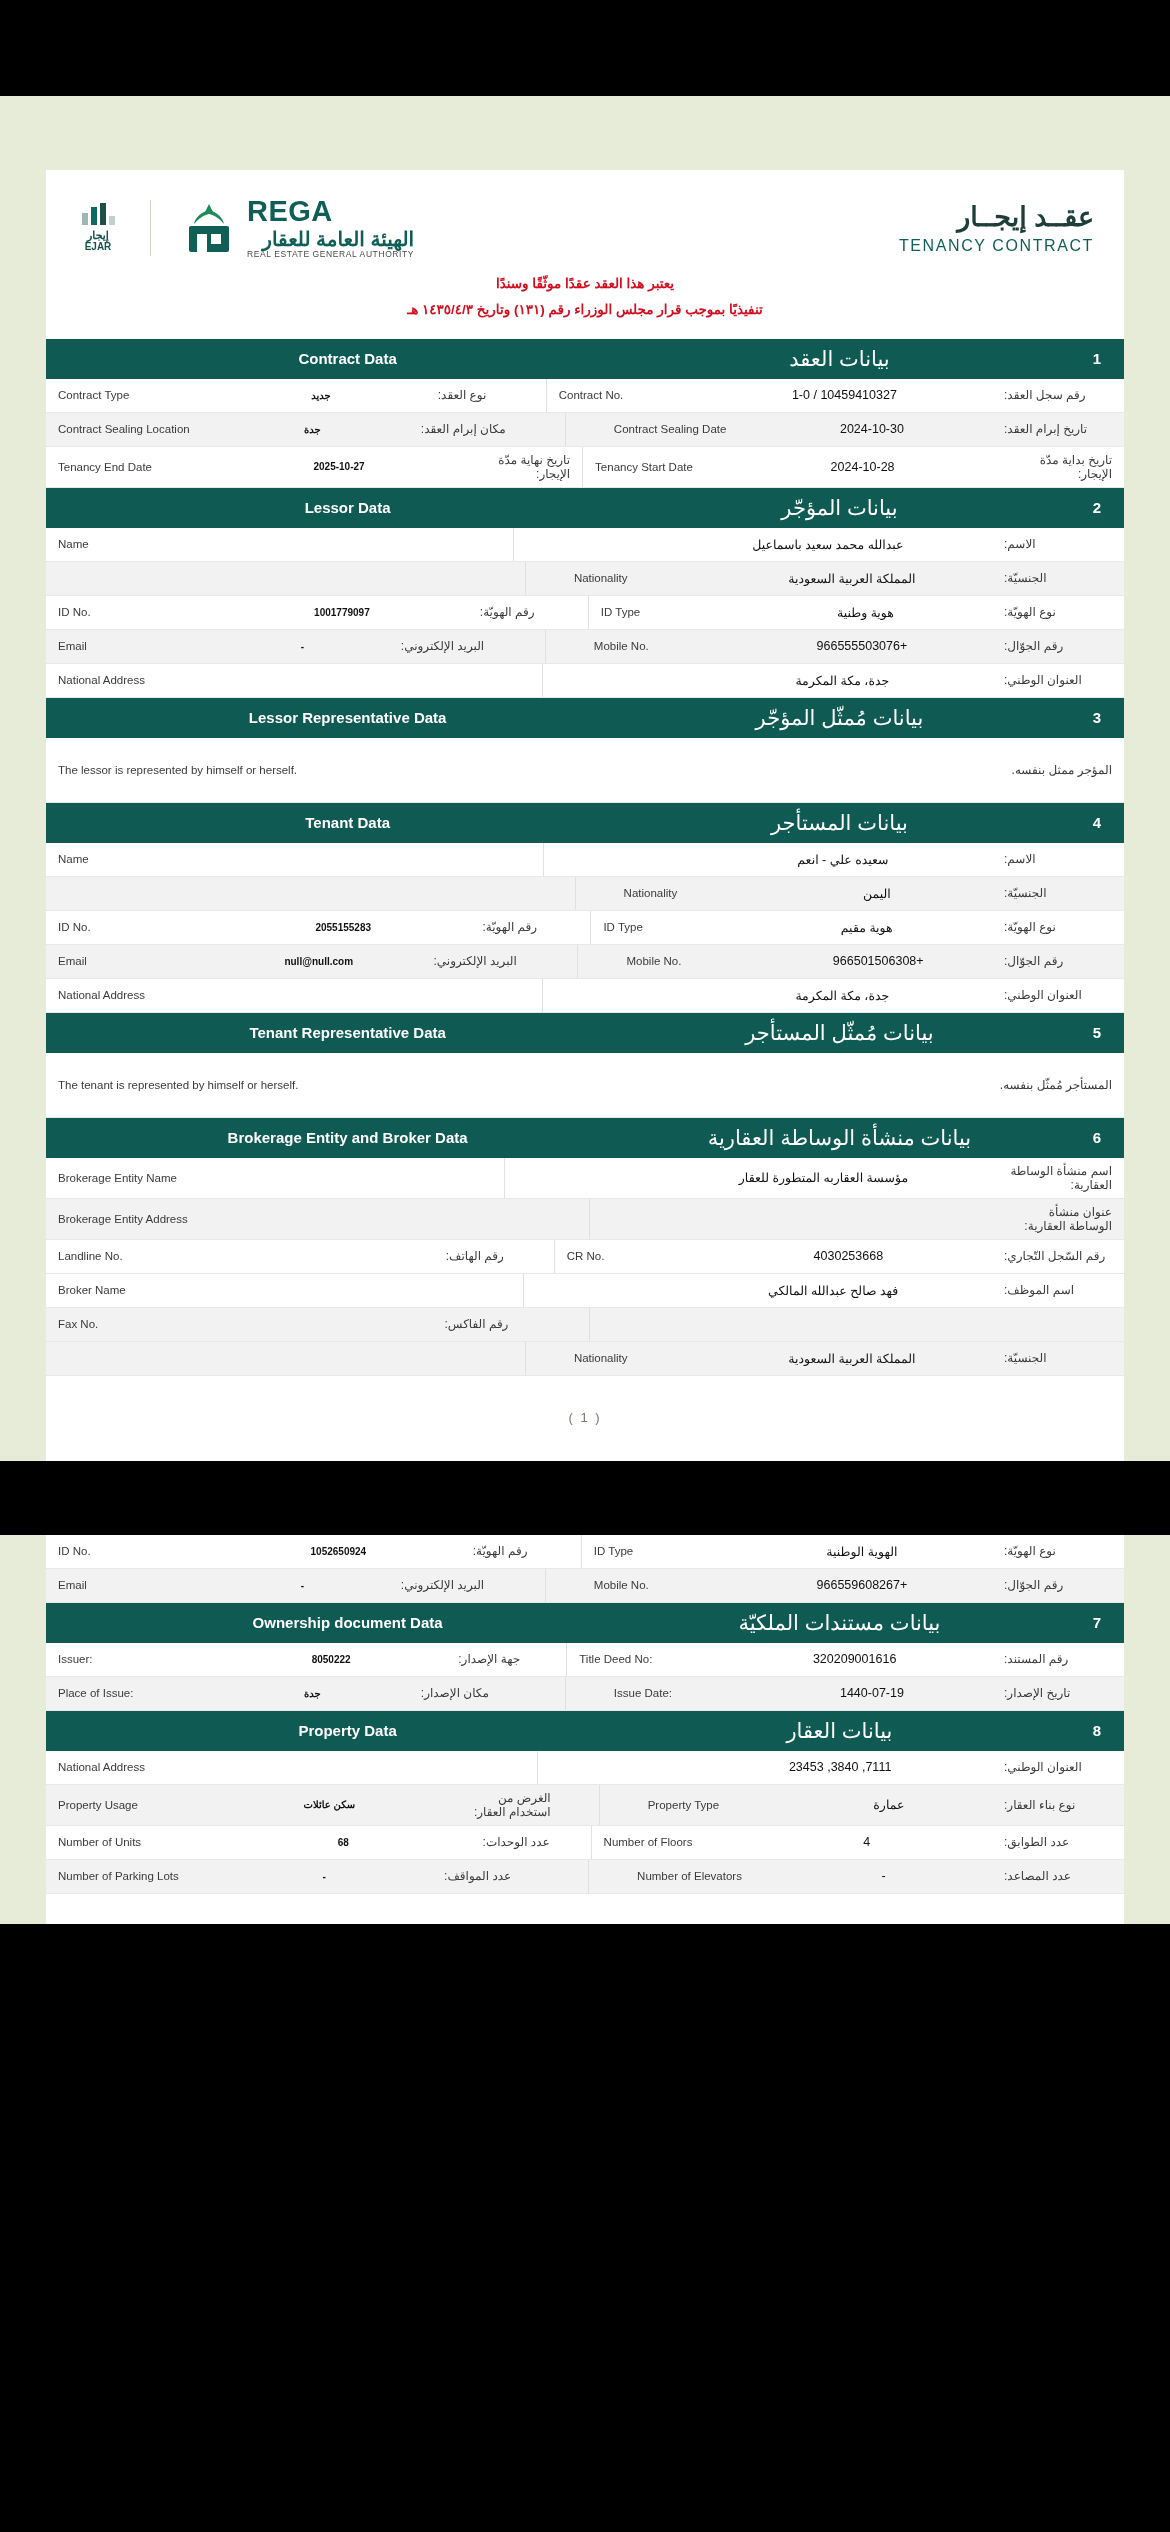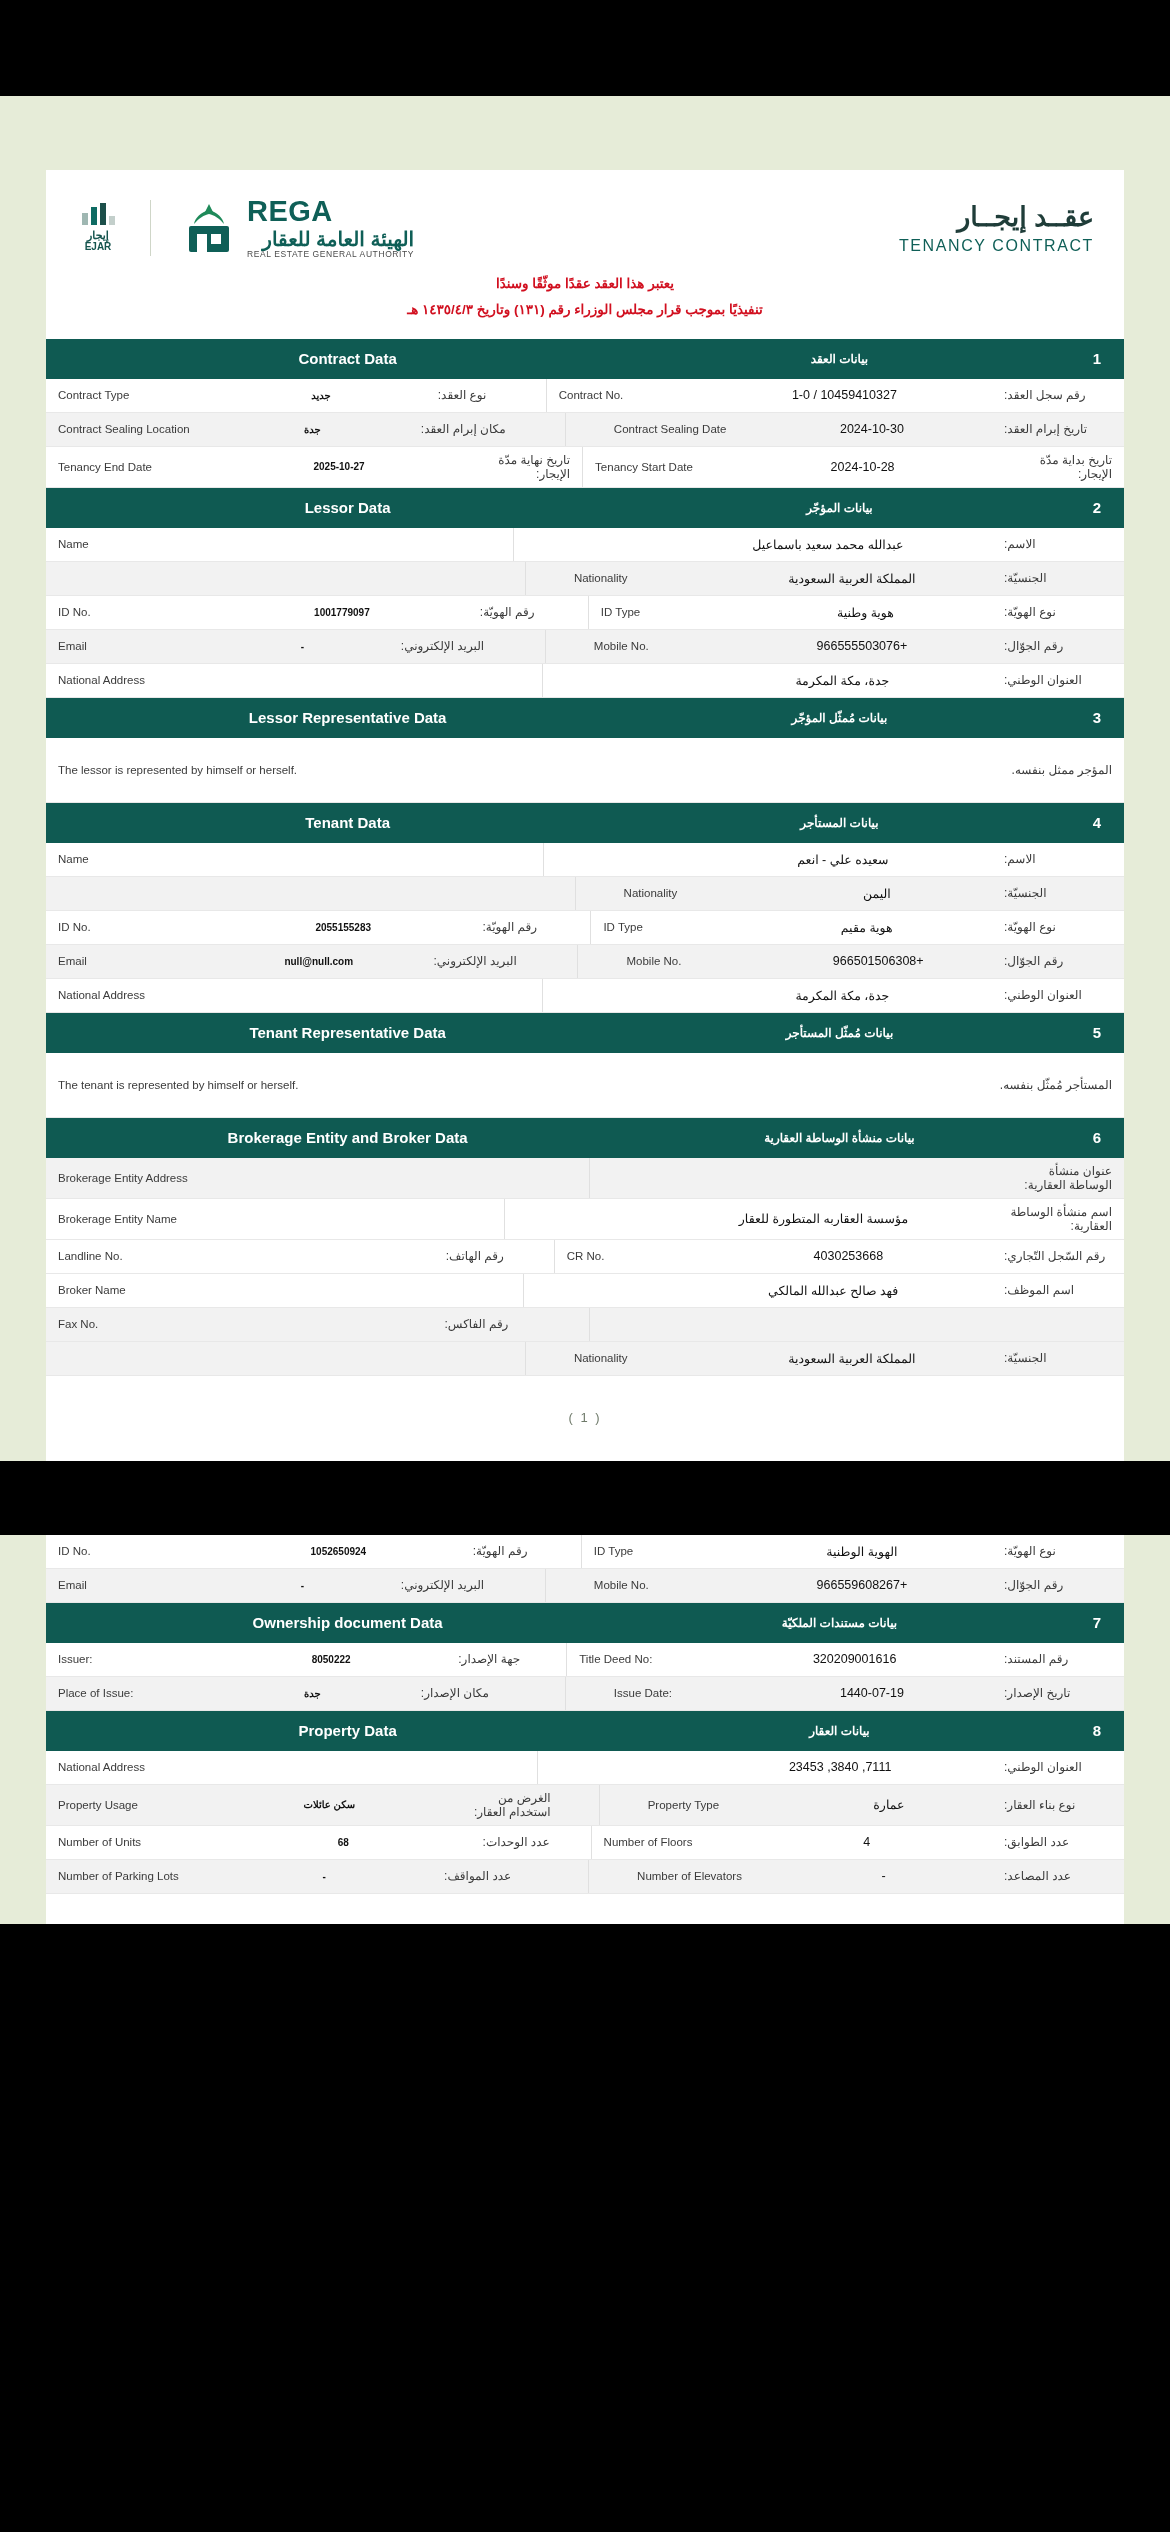--- a/index.html
+++ b/index.html
@@ -53,21 +53,21 @@
 
   .notice { text-align:center; padding:4px 30px 16px 30px; direction:rtl; }
   .notice div { color:#d10f1f; font-size:13.5px; font-weight:bold; line-height:1.9; }
 
   
   .section-bar {
     background:#0f5a52; color:#fff; display:flex; align-items:stretch;
     height:40px; margin:0 0 0 0;
   }
   .section-bar .en { flex:1 1 50%; display:flex; align-items:center; justify-content:center; font-size:15px; font-weight:bold;margin-left:40px; }
-  .section-bar .ar { flex:1 1 44%; display:flex; align-items:center; justify-content:center; font-size:12px; font-weight:bold; direction:rtl; }
+  .section-bar .ar { flex:1 1 44%; display:flex; align-items:center; justify-content:center; font-size:21px; font-weight:normal; direction:rtl; }
   .section-bar .num { width:56px; display:flex; align-items:center; justify-content:center; font-size:15px; font-weight:bold; }
   .row {
     display:flex; align-items:stretch; min-height:34px;
     border-bottom:1px solid #e8e8e8;
   }
   .row.alt { background:#f2f2f2;gap:36px; }
   .cell { display:flex; align-items:center; padding:6px 12px; }
   .lbl-en { flex:0 0 170px; font-size:11.5px; color:#3b3b3b; }
   .val-l { flex:1 1 auto; justify-content:center; font-size:10px; font-weight:bold; color:#111; text-align:right; }
   .lbl-ar-l { flex:0 0 120px; justify-content:flex-end; font-size:12px; color:#3b3b3b; direction:rtl; }
@@ -298,37 +298,37 @@
         <div class="en">The tenant is represented by himself or herself.</div>
         <div class="ar">المستأجر مُمثّل بنفسه.</div>
       </div>
 
       <div class="section-bar">
         <div class="en">Brokerage Entity and Broker Data</div>
         <div class="ar">بيانات منشأة الوساطة العقارية</div>
         <div class="num">6</div>
       </div>
       <div>
+        <div class="row">
+          <div class="cell lbl-en">Brokerage Entity Name</div>
+          <div class="cell val-l"></div>
+          <div class="cell lbl-ar-l"></div>
+          <div class="sep"></div>
+          <div class="cell lbl-en2"></div>
+          <div class="cell val-r">مؤسسة العقاربه المتطورة للعقار</div>
+          <div class="cell lbl-ar-r">اسم منشأة الوساطة العقارية:</div>
+        </div>
         <div class="row alt">
           <div class="cell lbl-en">Brokerage Entity Address</div>
           <div class="cell val-l"></div>
           <div class="cell lbl-ar-l"></div>
           <div class="sep"></div>
           <div class="cell lbl-en2"></div>
           <div class="cell val-r"></div>
           <div class="cell lbl-ar-r">عنوان منشأة الوساطة العقارية:</div>
-        </div>
-        <div class="row">
-          <div class="cell lbl-en">Brokerage Entity Name</div>
-          <div class="cell val-l"></div>
-          <div class="cell lbl-ar-l"></div>
-          <div class="sep"></div>
-          <div class="cell lbl-en2"></div>
-          <div class="cell val-r">مؤسسة العقاربه المتطورة للعقار</div>
-          <div class="cell lbl-ar-r">اسم منشأة الوساطة العقارية:</div>
         </div>
         <div class="row">
           <div class="cell lbl-en">Landline No.</div>
           <div class="cell val-l"></div>
           <div class="cell lbl-ar-l">رقم الهاتف:</div>
           <div class="sep"></div>
           <div class="cell lbl-en2">CR No.</div>
           <div class="cell val-r">4030253668</div>
           <div class="cell lbl-ar-r">رقم السّجل التّجاري:</div>
         </div>

